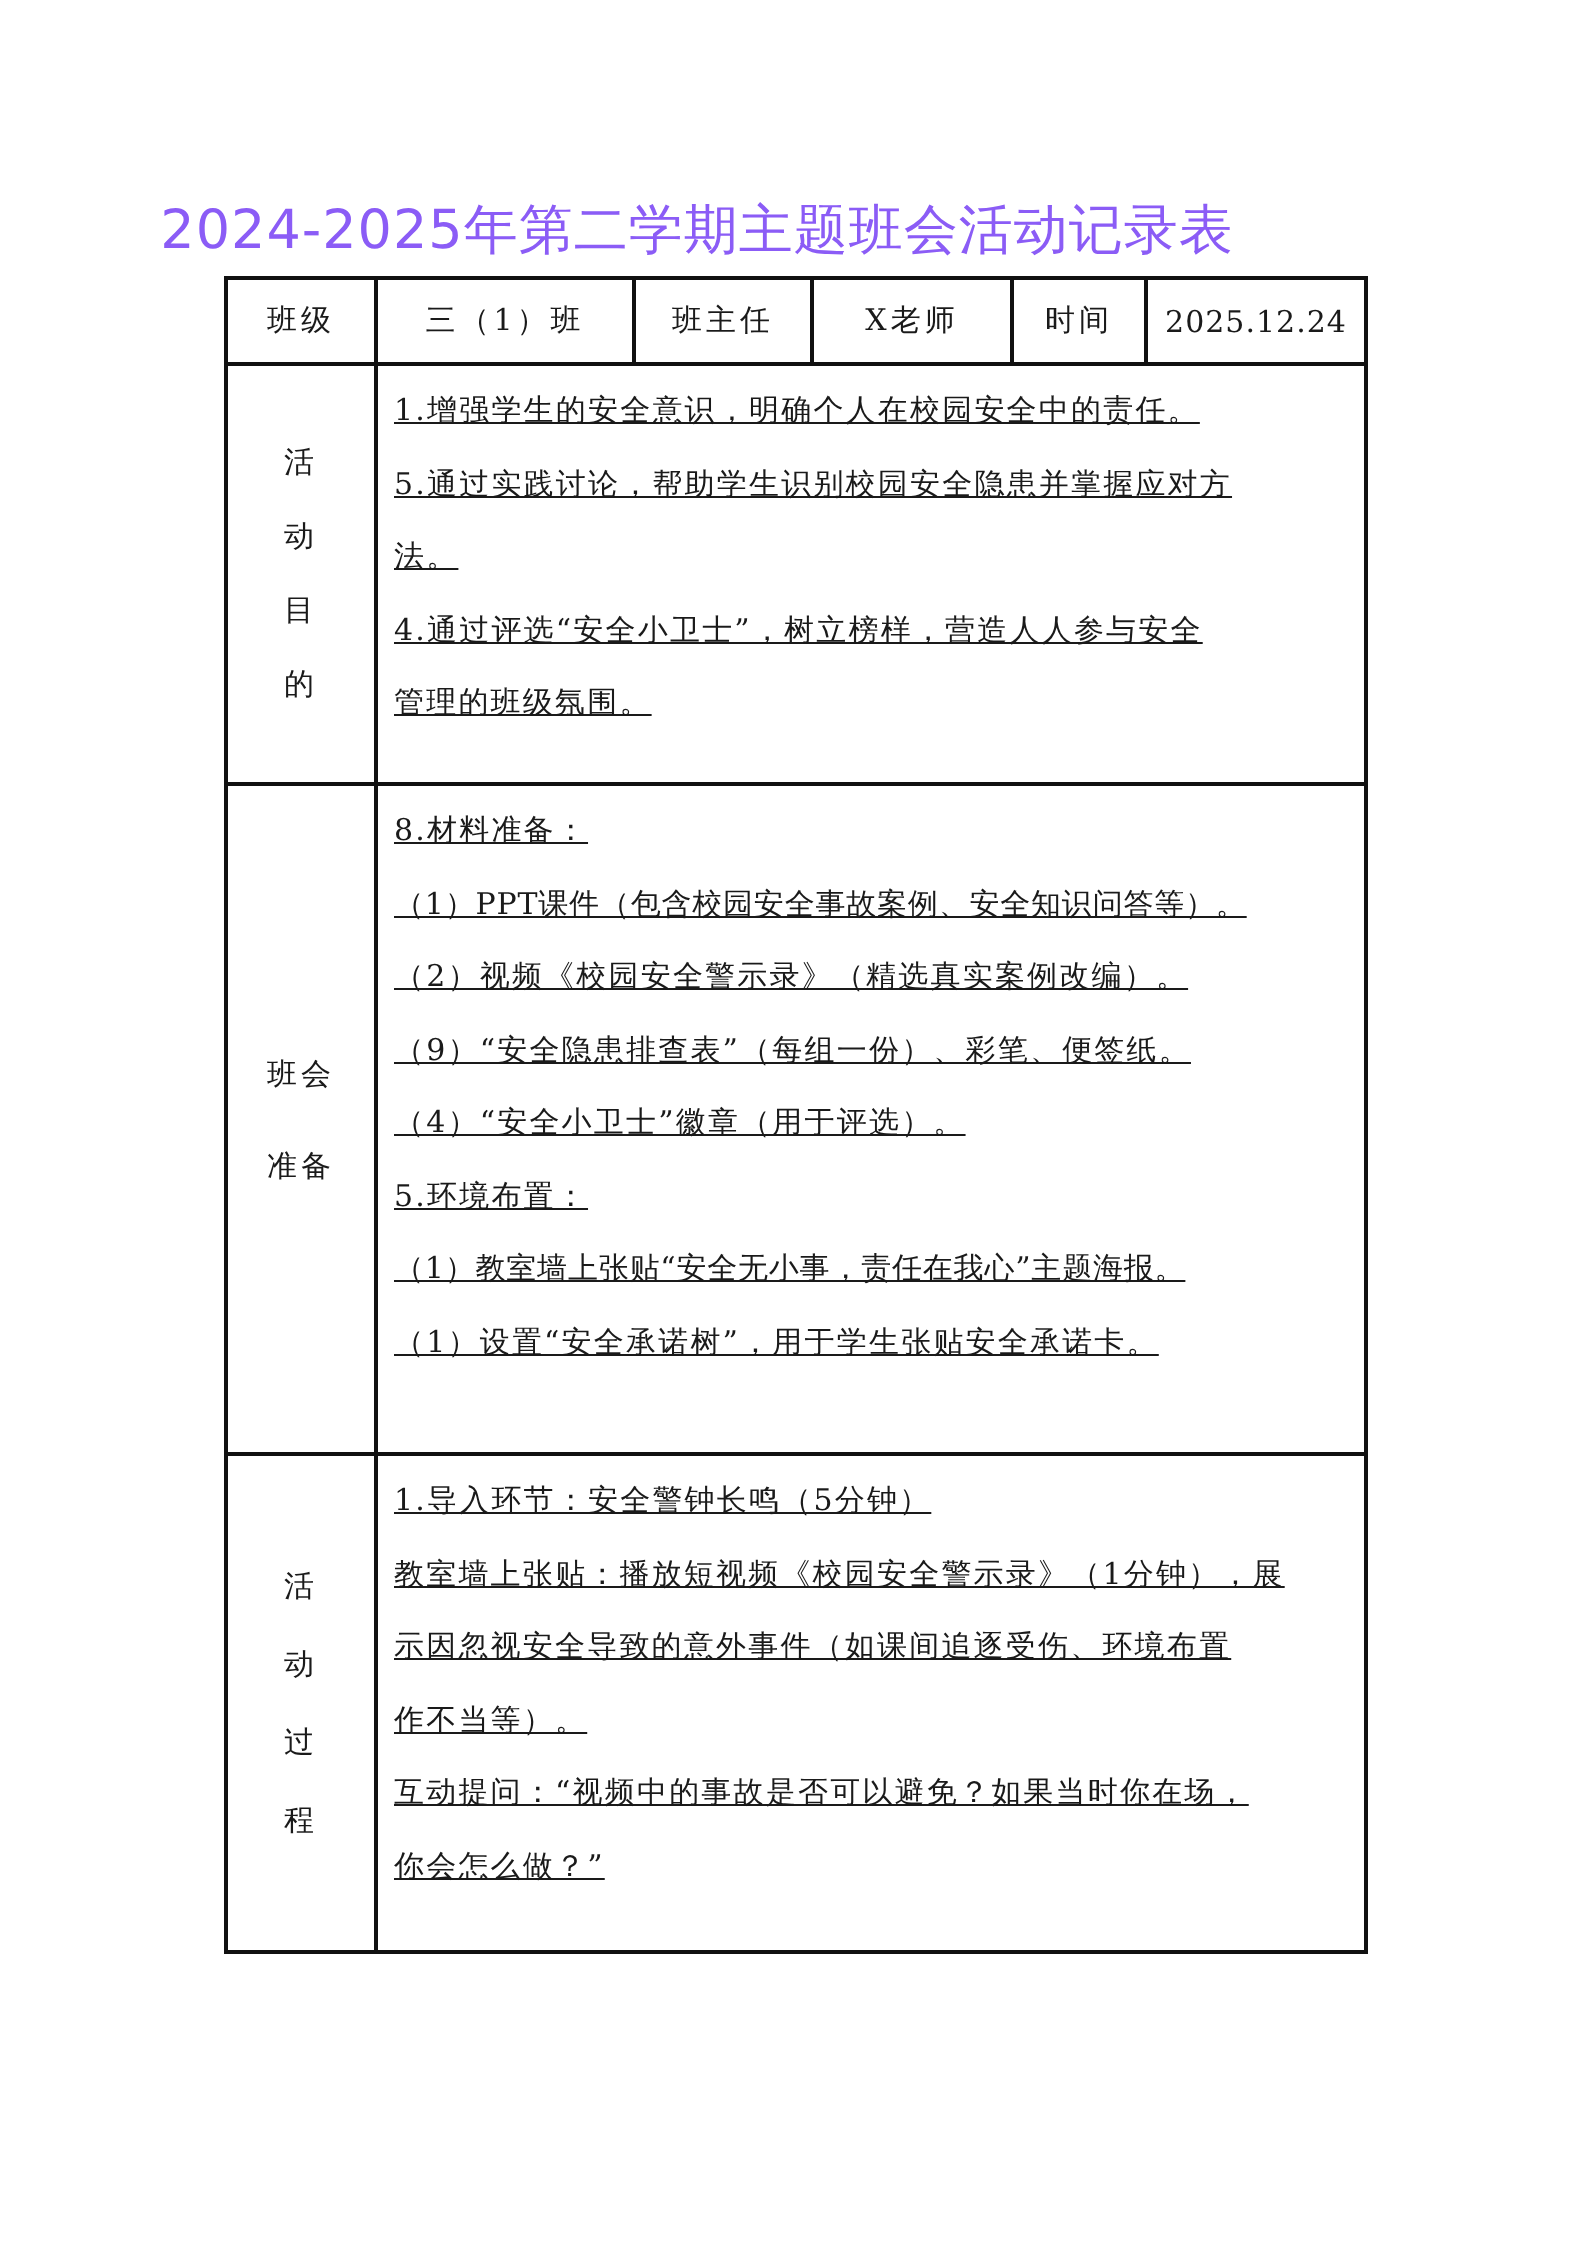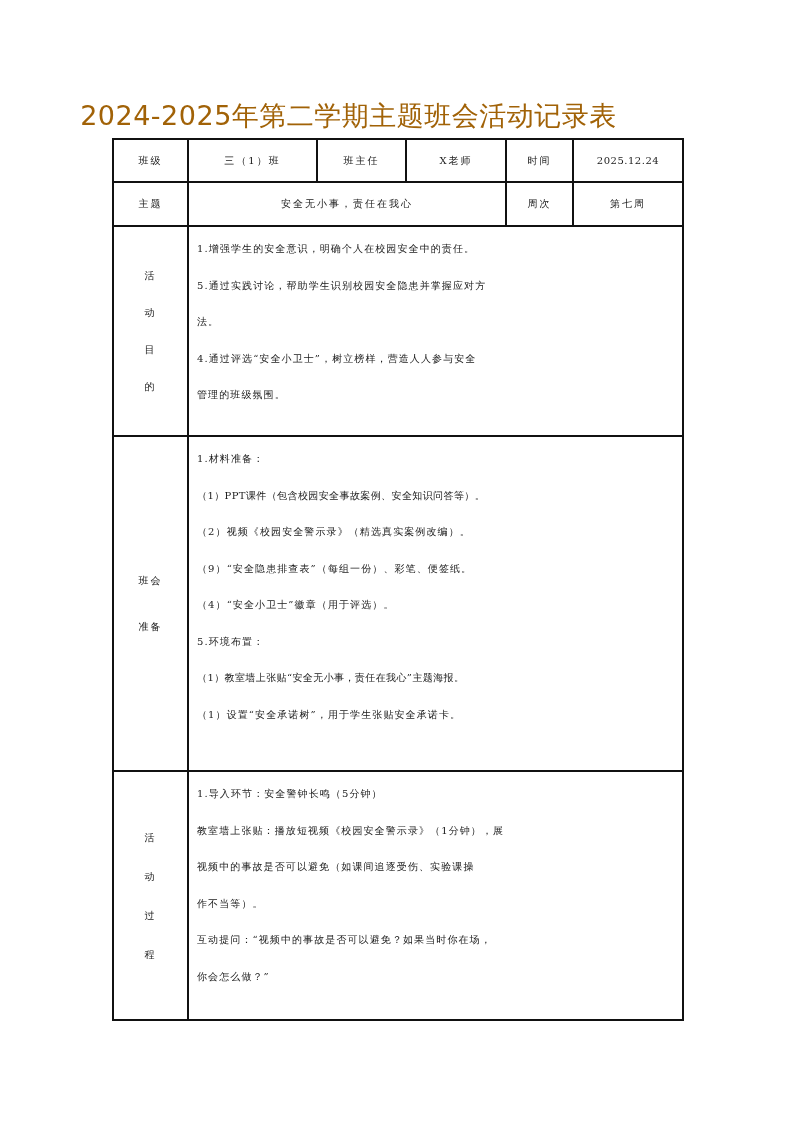--- a/index.html
+++ b/index.html
@@ -1,28 +1,28 @@
 <!DOCTYPE html>
 <html><head>
   <meta charset="utf-8">
   <style>
     html, body { margin: 0; padding: 0; background: #ffffff; }
     body { width: 793px; height: 1122px; position: relative; overflow: hidden;
            font-family: "DejaVu Serif", "Liberation Serif", serif; color: #1a1a1a; }
     .title { position: absolute; left: 0; width: 697px; top: 98px; text-align: center;
              font-family: "DejaVu Sans", "Liberation Sans", sans-serif; font-size: 27px;
-             letter-spacing: 0.5px; color: #a16207; line-height: 36px; }
+             letter-spacing: 0.5px; color: #8b5cf6; line-height: 36px; }
     table.rec { position: absolute; left: 112px; top: 138px; width: 570px;
                 border-collapse: collapse; table-layout: fixed; }
-    table.rec td { border: 2px solid #111; font-size: 10px; vertical-align: middle; padding: 0; margin-top: 47px; }
+    table.rec td { border: 2px solid #111; font-size: 15px; vertical-align: middle; padding: 0; margin-top: 47px; }
     .c { text-align: center; letter-spacing: 2px; }
     .r1 td { height: 41px; }
     .r2 td { height: 42px; }
     .label-v { text-align: center; letter-spacing: 2px; line-height: 37px; }
-    .body { padding: 4px 6px 4px 8px !important; vertical-align: top !important; }
+    .body { padding: 4px 6px 4px 8px !important; vertical-align: top !important; text-decoration: underline; }
     .line { line-height: 36.5px; letter-spacing: 1.1px; white-space: nowrap; }
   </style>
 </head>
 <body>
 
 <div class="title">2024-2025年第二学期主题班会活动记录表</div>
 
 <table class="rec">
   <colgroup>
     <col style="width:75px">
@@ -34,26 +34,20 @@
   </colgroup>
   <tbody>
       <tr class="r1">
     <td class="c">班级</td>
     <td class="c">三（1）班</td>
     <td class="c">班主任</td>
     <td class="c">X老师</td>
     <td class="c">时间</td>
     <td class="c" style="letter-spacing:0.5px">2025.12.24</td>
   </tr>
-  <tr class="r2">
-    <td class="c">主题</td>
-    <td class="c" colspan="3">安全无小事，责任在我心</td>
-    <td class="c">周次</td>
-    <td class="c">第七周</td>
-  </tr>
   <tr style="height:210px">
     <td class="label-v">
       <div>活</div>
       <div>动</div>
       <div>目</div>
       <div>的</div>
     </td>
     <td class="body" colspan="5">
       <div class="line">1.增强学生的安全意识，明确个人在校园安全中的责任。</div>
       <div class="line">5.通过实践讨论，帮助学生识别校园安全隐患并掌握应对方</div>
@@ -61,40 +55,40 @@
       <div class="line">4.通过评选“安全小卫士”，树立榜样，营造人人参与安全</div>
       <div class="line">管理的班级氛围。</div>
     </td>
   </tr>
   <tr style="height:335px">
     <td class="label-v" style="line-height:46px">
       <div>班会</div>
       <div>准备</div>
     </td>
     <td class="body" colspan="5">
-      <div class="line">1.材料准备：</div>
+      <div class="line">8.材料准备：</div>
       <div class="line" style="letter-spacing:0.4px">（1）PPT课件（包含校园安全事故案例、安全知识问答等）。</div>
       <div class="line">（2）视频《校园安全警示录》（精选真实案例改编）。</div>
       <div class="line">（9）“安全隐患排查表”（每组一份）、彩笔、便签纸。</div>
       <div class="line">（4）“安全小卫士”徽章（用于评选）。</div>
       <div class="line">5.环境布置：</div>
       <div class="line" style="letter-spacing:0.4px">（1）教室墙上张贴“安全无小事，责任在我心”主题海报。</div>
       <div class="line">（1）设置“安全承诺树”，用于学生张贴安全承诺卡。</div>
     </td>
   </tr>
   <tr style="height:249px">
     <td class="label-v" style="line-height:39px">
       <div>活</div>
       <div>动</div>
       <div>过</div>
       <div>程</div>
     </td>
     <td class="body" colspan="5">
       <div class="line">1.导入环节：安全警钟长鸣（5分钟）</div>
       <div class="line">教室墙上张贴：播放短视频《校园安全警示录》（1分钟），展</div>
-      <div class="line">视频中的事故是否可以避免（如课间追逐受伤、实验课操</div>
+      <div class="line">示因忽视安全导致的意外事件（如课间追逐受伤、环境布置</div>
       <div class="line">作不当等）。</div>
       <div class="line">互动提问：“视频中的事故是否可以避免？如果当时你在场，</div>
       <div class="line">你会怎么做？”</div>
     </td>
   </tr>
 </tbody>
   </table>
 
 </body></html>

